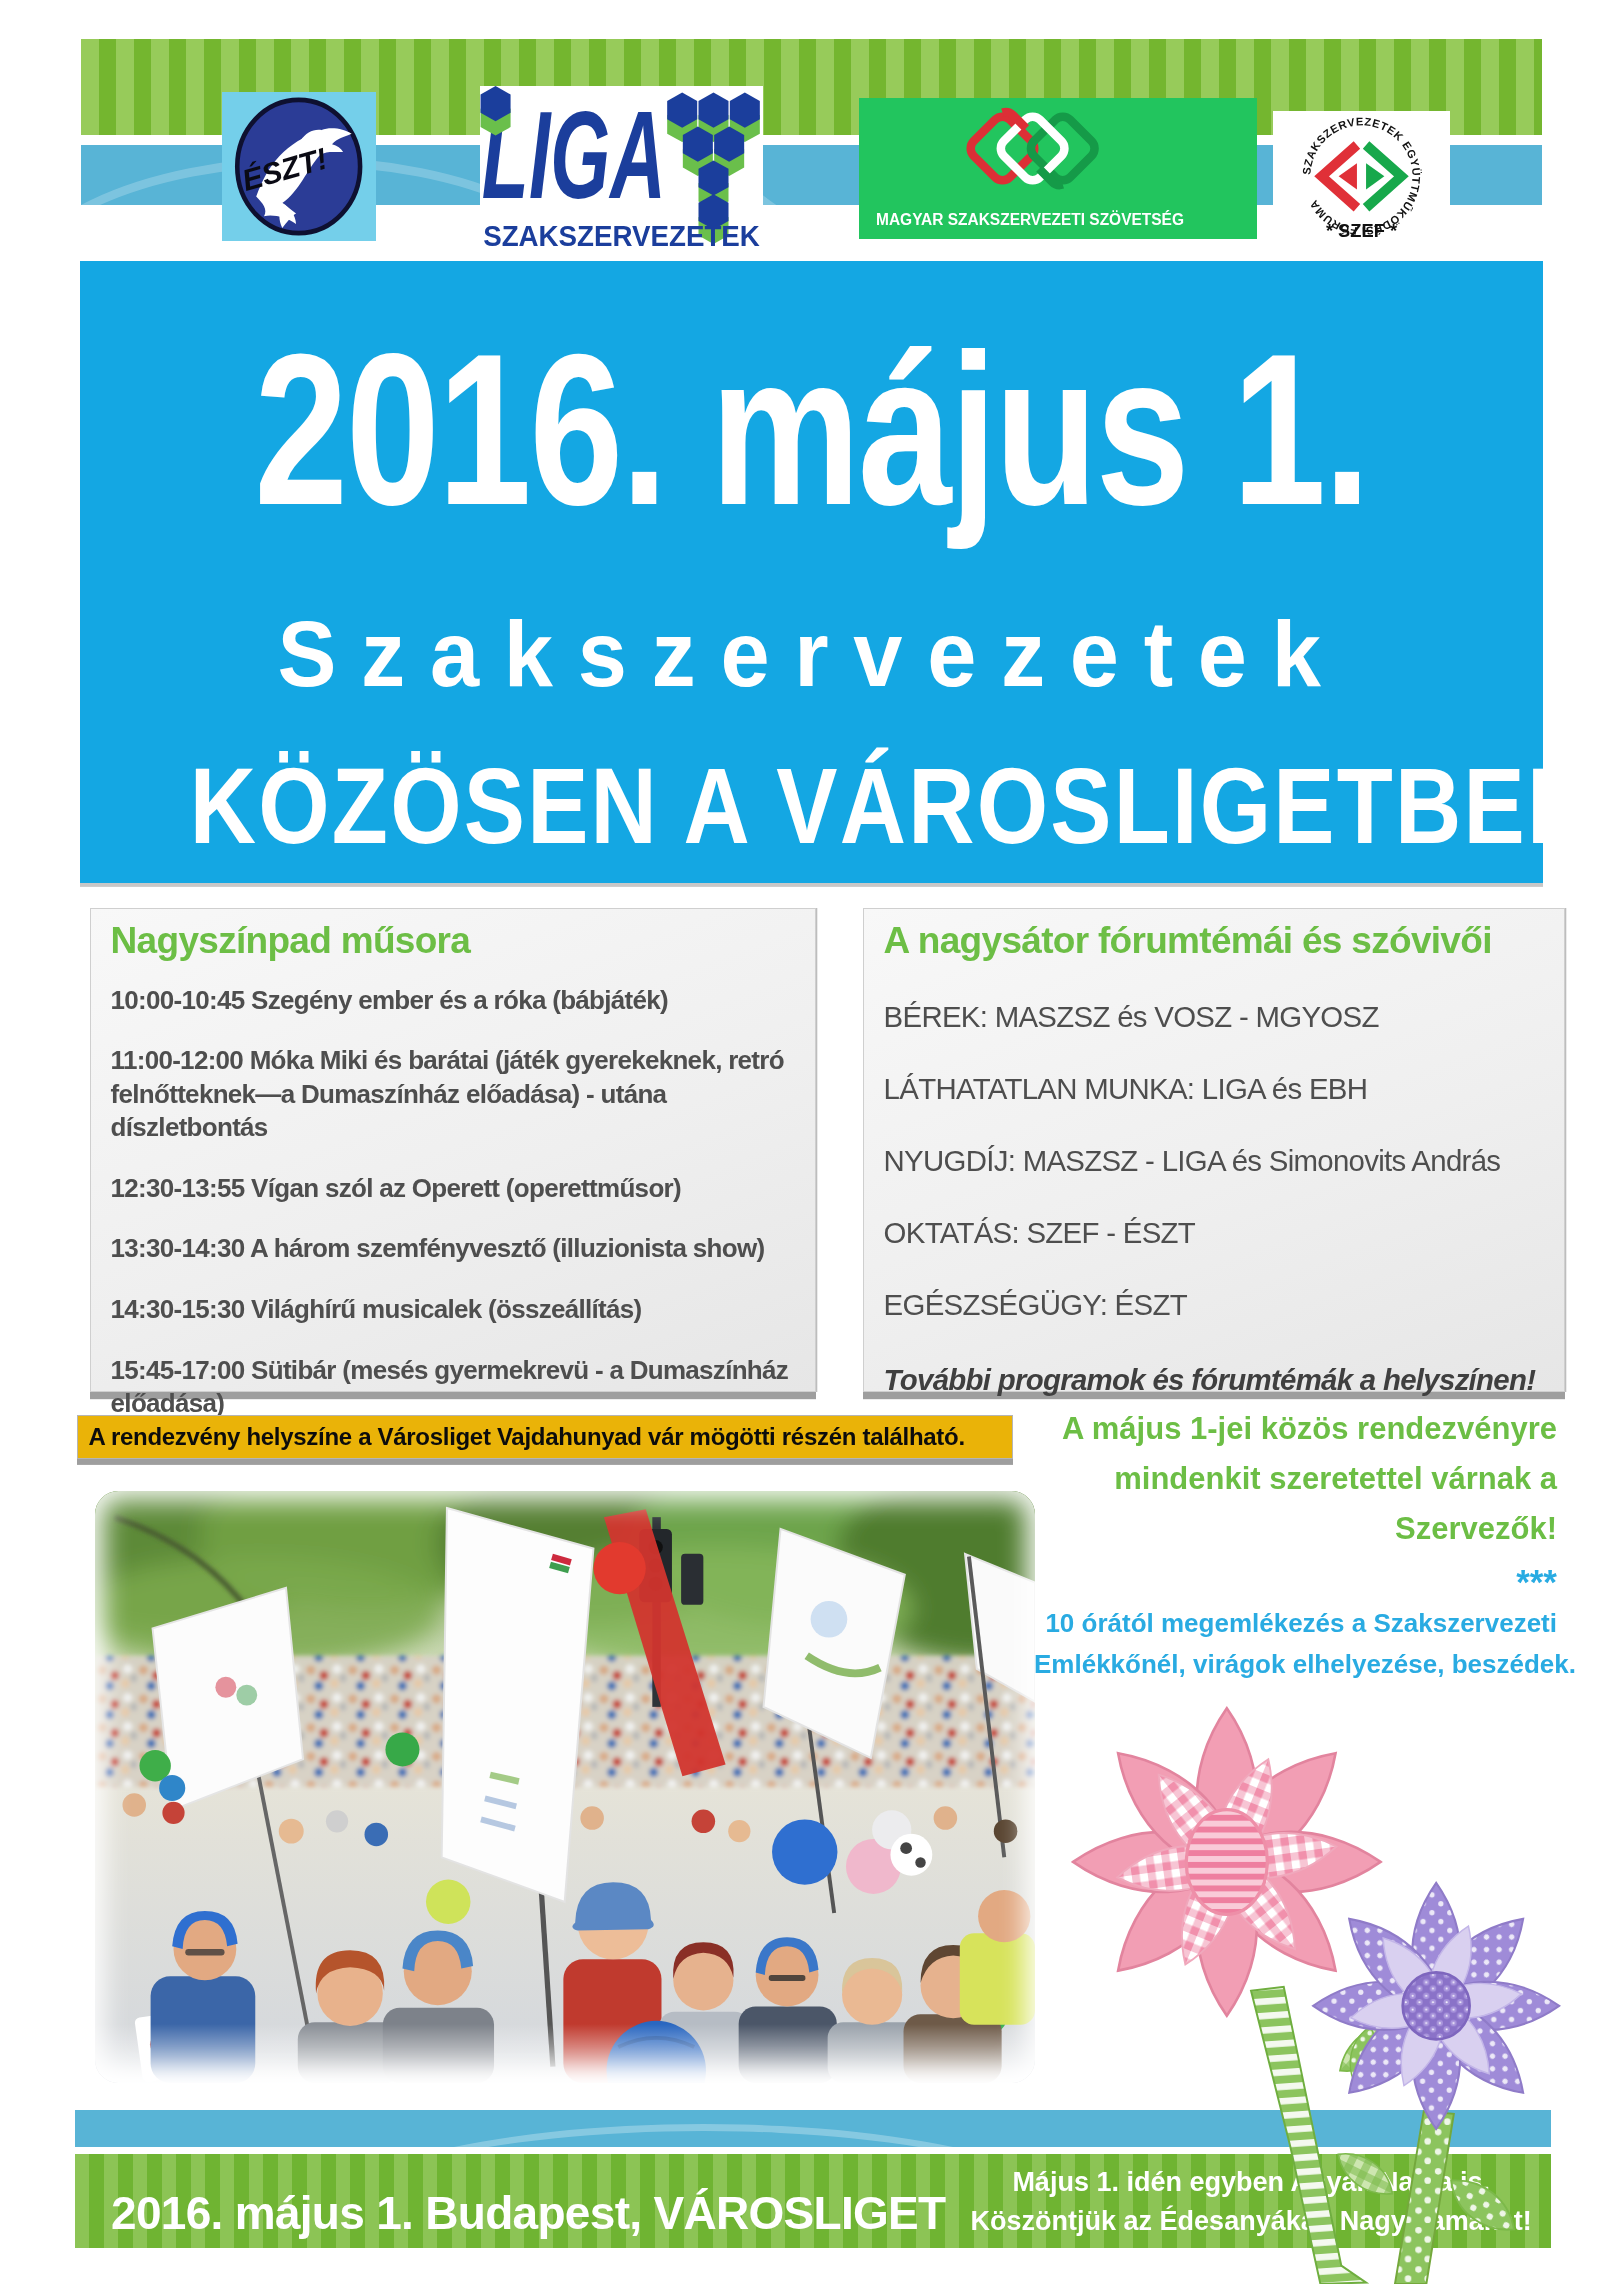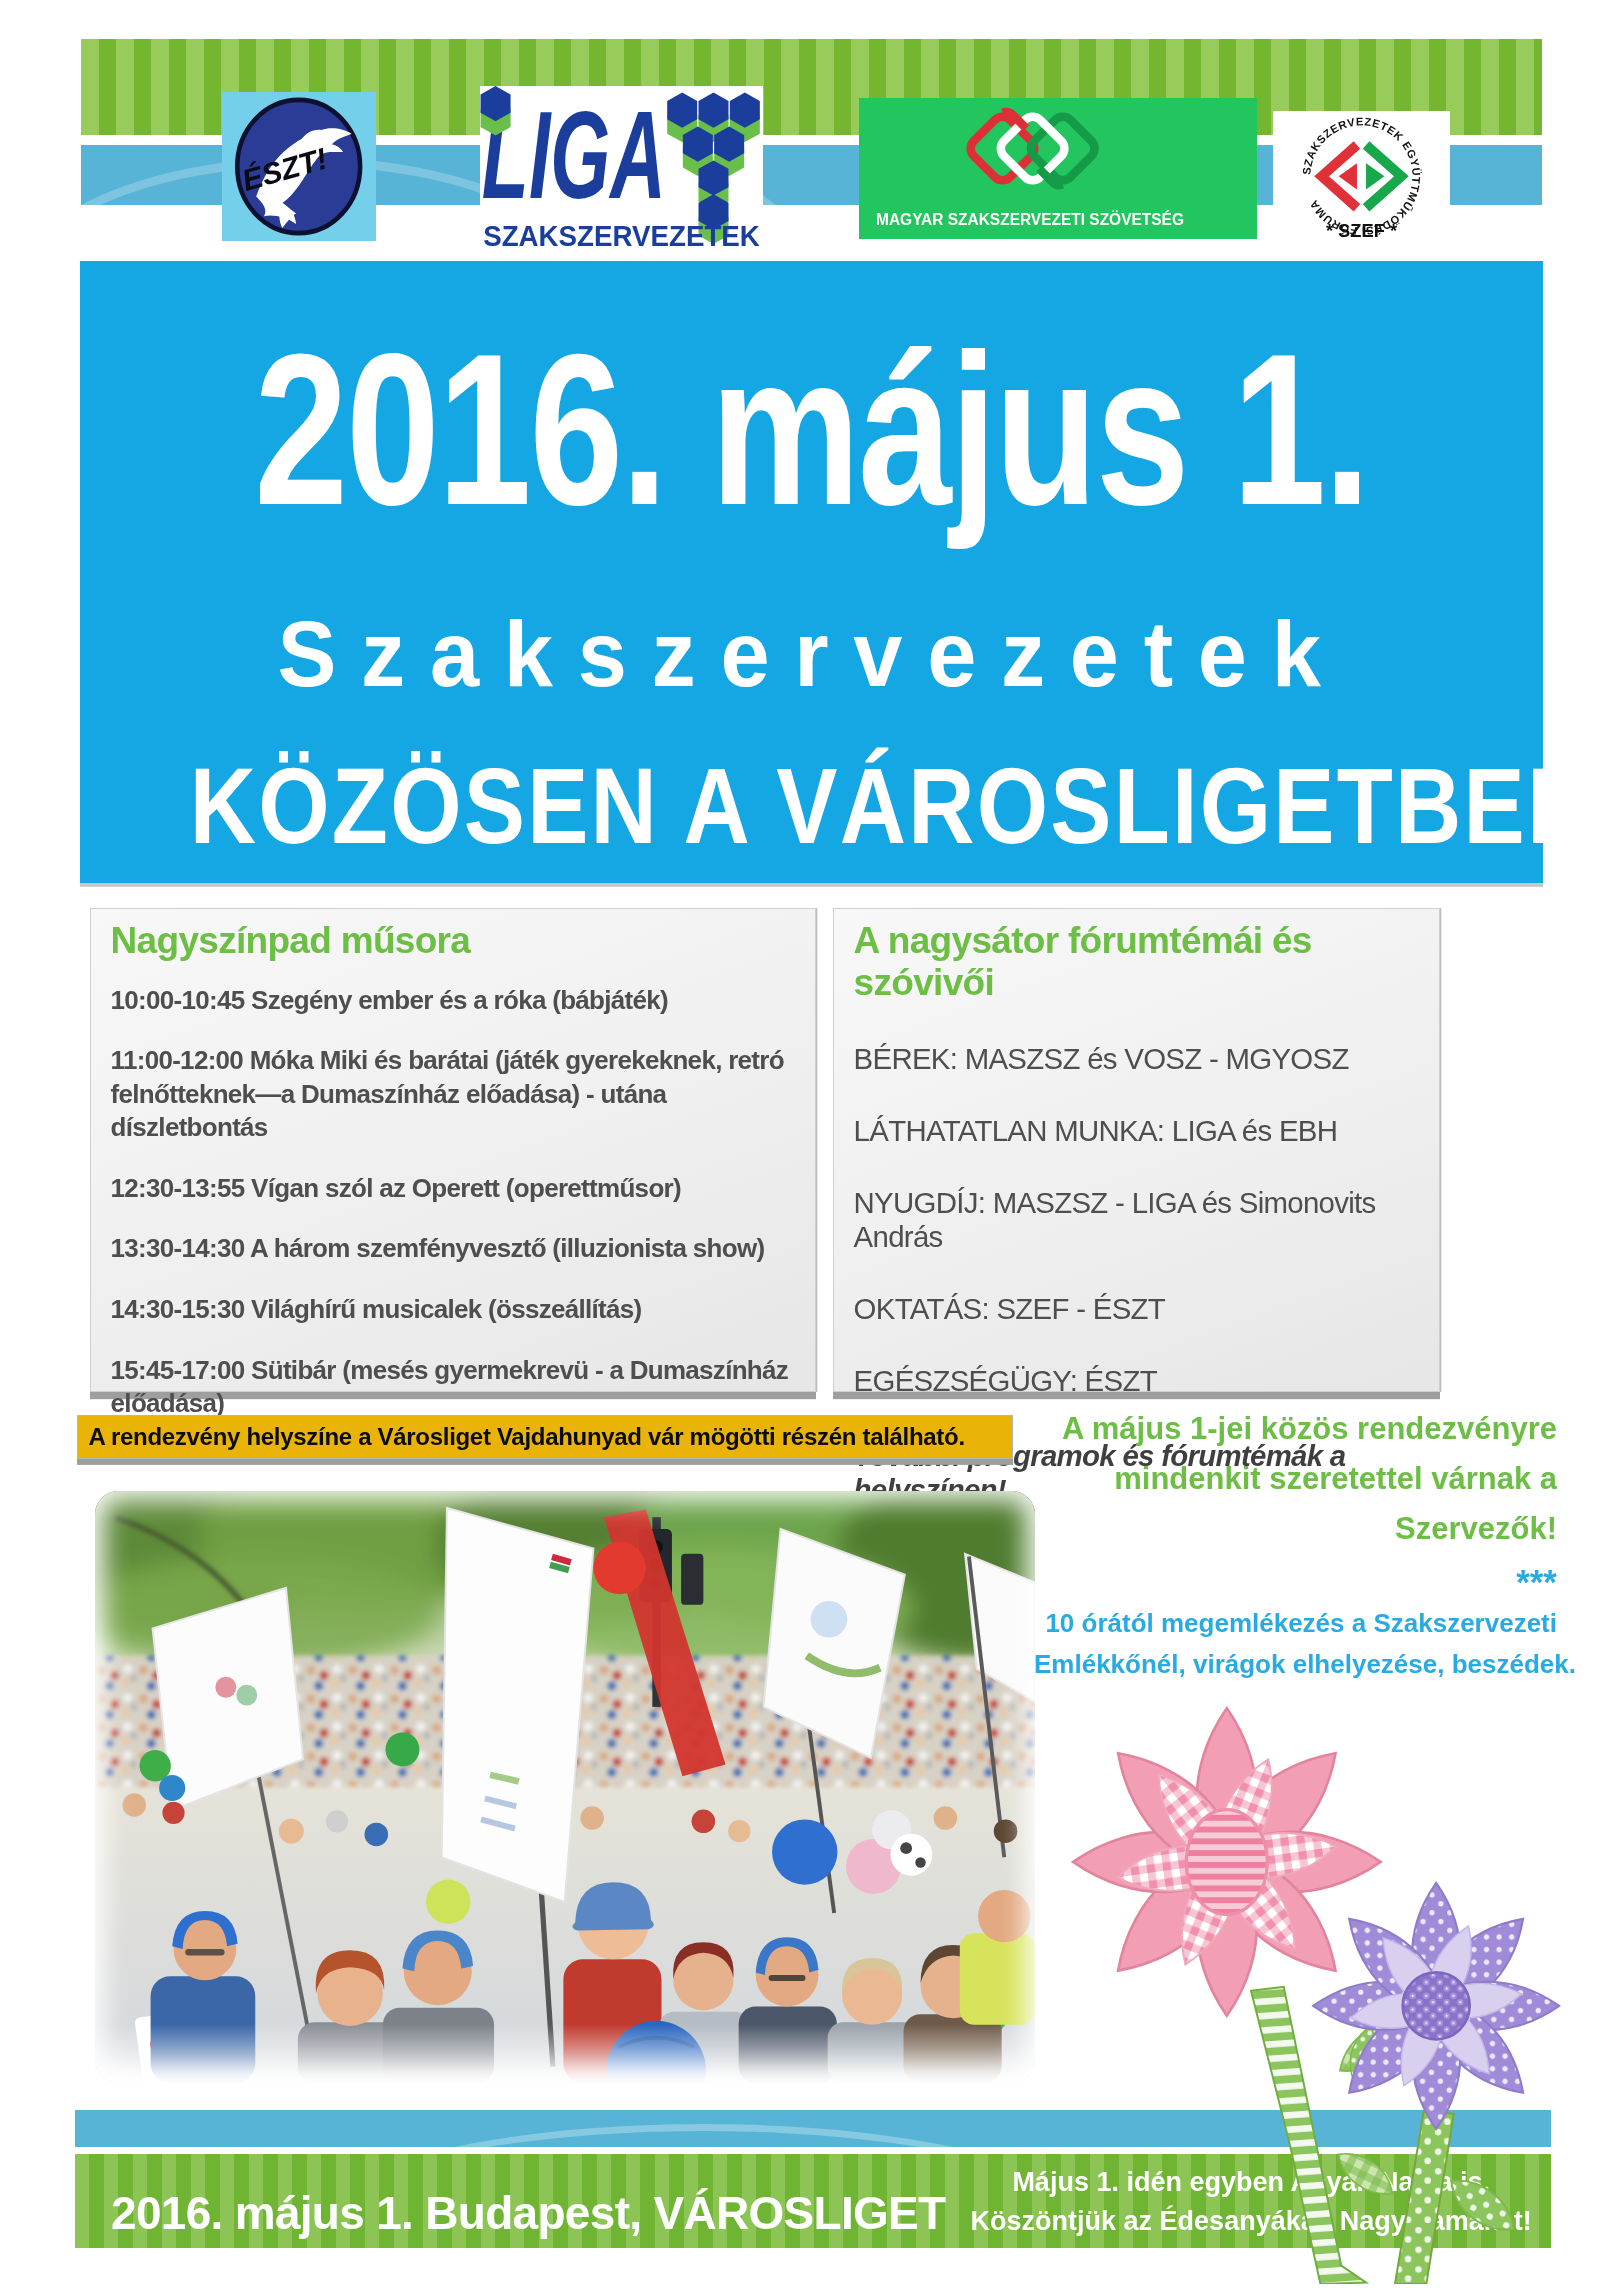--- a/index.html
+++ b/index.html
@@ -30,21 +30,21 @@
     letter-spacing:26px;transform:scaleX(.95);white-space:nowrap;}
   .banner .t3{position:absolute;left:0;right:0;top:482px;font-size:108px;font-weight:bold;
     transform:scaleX(.85);white-space:nowrap;letter-spacing:2.6px;}
 
   
   .info-box{position:absolute;top:908px;height:484px;box-sizing:border-box;
     background:linear-gradient(160deg,#f8f8f8 0%,#efefef 55%,#e6e6e6 100%);
     border:1.3px solid #cfcfcf;box-shadow:0 7.2px 0 #9e9e9e,1.3px 0 0 #bdbdbd;
     padding:10.5px 19.6px 0 19.6px;}
   .box-left{left:90px;width:726px;}
-  .box-right{left:833px;width:607px;}
+  .box-right{left:863px;width:702px;}
   .box-title{color:#6CBE45;font-size:37px;font-weight:bold;letter-spacing:-0.7px;}
   .sched-item{color:#4E4E4E;font-size:26px;line-height:1.28;letter-spacing:-0.7px;font-weight:bold;}
   .box-left .sched-item{margin-top:27.5px;}
   .box-left .sched-item:nth-of-type(2){margin-top:22px;}
   .forum-item{color:#4E4E4E;font-size:29.4px;letter-spacing:-0.7px;margin-top:38px;}
   .forum-item:first-of-type{margin-top:23.6px;}
   .forum-note{color:#3f3f3f;font-size:29.4px;font-weight:bold;font-style:italic;margin-top:41px;letter-spacing:-0.7px;}
 
   
   .loc-strip{position:absolute;left:77px;top:1415px;width:936px;height:44px;box-sizing:border-box;

